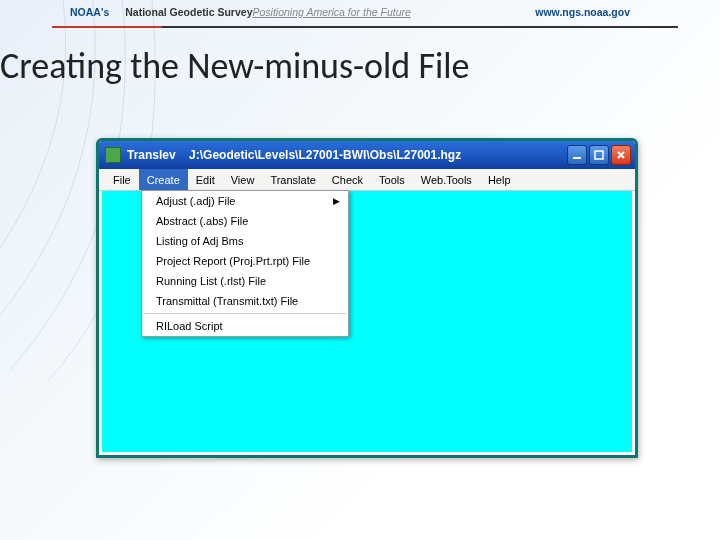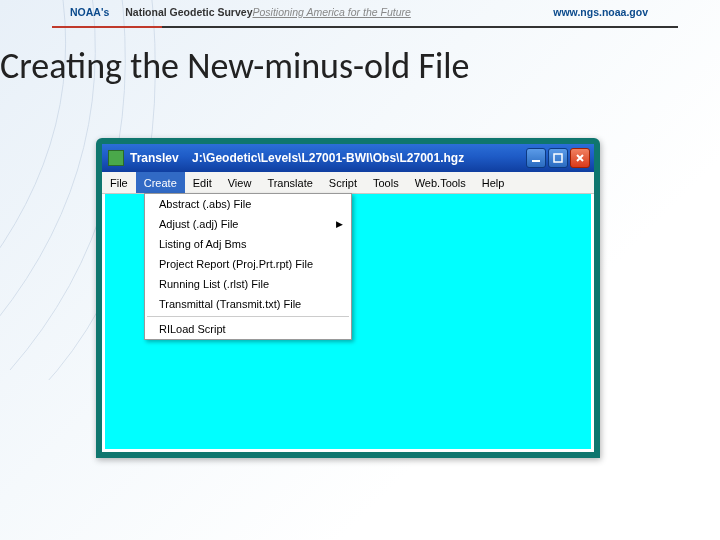--- a/index.html
+++ b/index.html
@@ -23,21 +23,21 @@
       top: 6px; left: 0; right: 0;
       height: 20px;
       display: flex;
       align-items: flex-start;
       padding: 0 70px 0 70px;
       font-size: 10.5px;
     }
     .noaa-text { color: #0b4a8c; font-weight: bold; }
     .ngs-text { color: #333; margin-left: 16px; font-weight: bold; }
     .tagline { color: #888; font-style: italic; margin-left: 0; text-decoration: underline; }
-    .site-url { color: #0b4a8c; font-weight: bold; margin-left: auto; margin-right: 2px; }
+    .site-url { color: #0b4a8c; font-weight: bold; margin-left: auto; margin-right: 20px; }
     .header-rule {
       position: absolute;
       top: 26px; left: 52px; right: 42px;
       height: 2px;
       background: #333;
     }
     .header-accent {
       position: absolute;
       top: 26px; left: 52px; width: 110px; height: 2px;
       background: #c0392b;
@@ -46,22 +46,22 @@
       position: absolute;
       top: 44px; left: 0; right: 0;
       text-align: left;
       font-family: Calibri, Arial, sans-serif;
       font-size: 36px;
       color: #222;
     }
     .window {
       position: absolute;
       top: 138px; left: 96px;
-      width: 504px; height: 320px;
-      border: 6px solid #0f766e;
+      width: 542px; height: 320px;
+      border: 3px solid #0f766e;
       border-radius: 6px 6px 0 0;
       box-shadow: 1px 2px 6px rgba(0,0,0,0.3);
       background: #fff;
       overflow: hidden;
     }
     .titlebar {
       height: 28px;
       background: linear-gradient(to bottom, #2b6ed8 0%, #1e5bc6 45%, #0f3ea0 100%);
       display: flex;
       align-items: center;
@@ -95,21 +95,21 @@
       border-color: #a02000;
       font-weight: bold;
     }
     .menubar {
       height: 22px;
       background: #f4f4f2;
       border-bottom: 1px solid #c8c8c4;
       display: flex;
       align-items: stretch;
       font-size: 11px;
-      padding-left: 0;
+      padding-left: 6px;
     }
     .menu-item {
       padding: 0 8px;
       display: flex;
       align-items: center;
       color: #000;
     }
     .menu-item.active {
       background: #316ac5;
       color: #fff;
@@ -193,37 +193,37 @@
       </div>
     </div>
   </div>
 
   <div class="menubar">
     <div class="menu-item">File</div>
     <div class="menu-item active">Create</div>
     <div class="menu-item">Edit</div>
     <div class="menu-item">View</div>
     <div class="menu-item">Translate</div>
-    <div class="menu-item">Script</div>
+    <div class="menu-item">Check</div>
     <div class="menu-item">Tools</div>
     <div class="menu-item">Web.Tools</div>
     <div class="menu-item">Help</div>
   </div>
 
   <div class="client-area"></div>
 
   <div class="dropdown">
     <div class="dd-item">
-        <span>Abstract (.abs) File</span>
-      </div>
-    <div class="dd-item">
         <span>Adjust (.adj) File</span>
         <span class="dd-arrow">▶</span>
       </div>
     <div class="dd-item">
+        <span>Abstract (.abs) File</span>
+      </div>
+    <div class="dd-item">
         <span>Listing of Adj Bms</span>
       </div>
     <div class="dd-item">
         <span>Project Report (Proj.Prt.rpt) File</span>
       </div>
     <div class="dd-item">
         <span>Running List (.rlst) File</span>
       </div>
     <div class="dd-item">
         <span>Transmittal (Transmit.txt) File</span>

